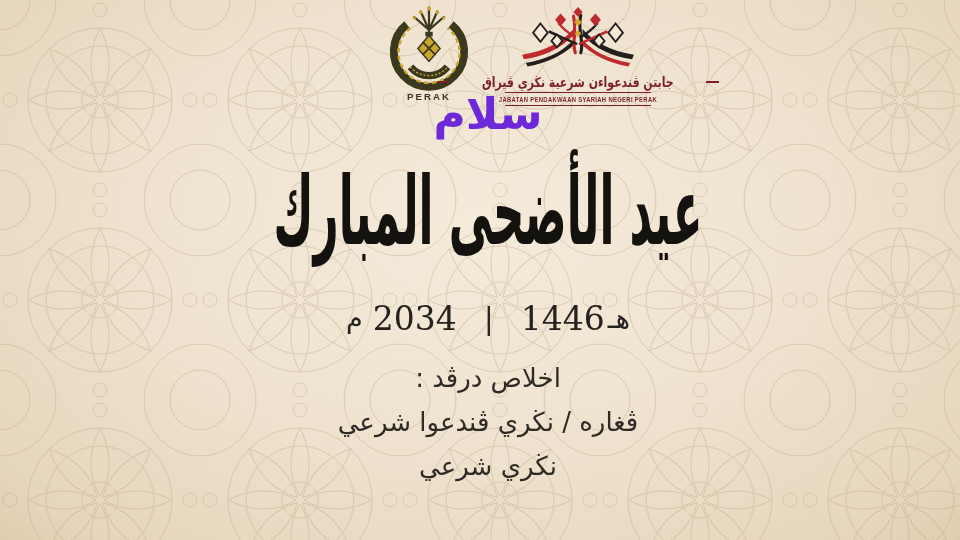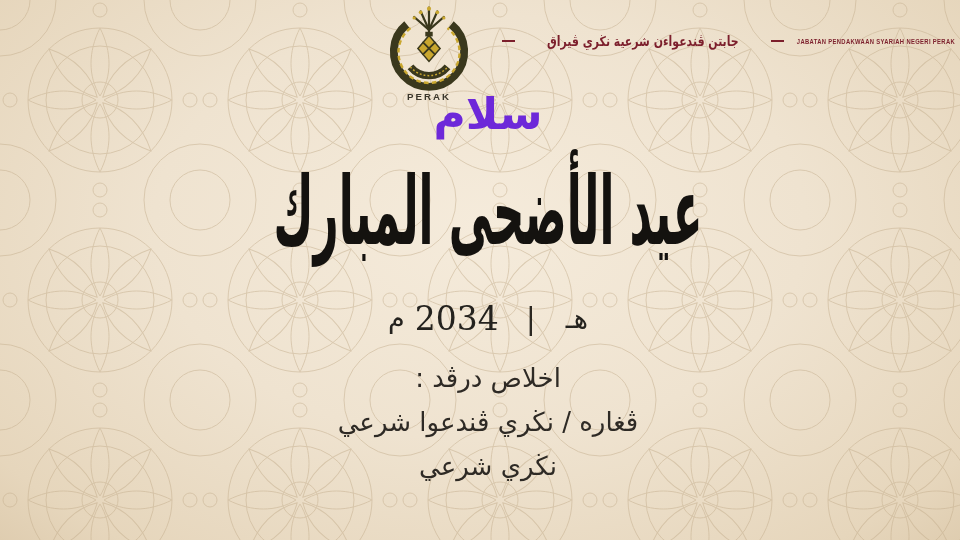--- a/index.html
+++ b/index.html
@@ -7,21 +7,21 @@
     width:960px;height:540px;overflow:hidden;position:relative;
     background:radial-gradient(ellipse at 50% 42%, #f5ebdb 0%, #efe3d0 48%, #e6d6bc 88%, #dfcdb0 100%);
     font-family:"DejaVu Sans", sans-serif;
   }
   .pattern-layer{position:absolute;inset:0;opacity:.5;pointer-events:none;}
   .content{position:absolute;inset:0;}
 
   
   .header{position:absolute;top:4px;left:0;right:0;display:flex;justify-content:center;align-items:flex-start;gap:26px;transform:translateX(38px);}
   .crest-wrap{width:94px;font-weight:bold;}
-  .dept-wrap{width:152px;display:flex;flex-direction:row;align-items:center;margin-top:3px;}
+  .dept-wrap{width:152px;display:flex;flex-direction:column;align-items:center;margin-top:3px;}
   .dept-jawi-row{display:flex;align-items:center;gap:5px;margin-top:1px;}
   .dept-rule-side{width:13px;height:2px;background:#7c1f2c;}
   .dept-jawi{font-family:"DejaVu Sans", sans-serif;font-weight:bold;font-size:14px;color:#7c1f2c;white-space:nowrap;transform:scaleX(.78);transform-origin:center;}
   .dept-rule{width:146px;height:1px;background:#7c1f2c;margin-top:2px;}
   .dept-latin{font-family:"Liberation Sans", sans-serif;font-size:6.8px;letter-spacing:.4px;color:#7c1f2c;white-space:nowrap;transform:scaleX(.86);transform-origin:center;margin-top:2.5px;font-weight:bold;}
 
   
   .centered{position:absolute;left:0;right:0;text-align:center;margin-left:16px;}
   .salam{top:88px;font-size:44px;font-weight:bold;color:#6d28d9;}
   .eid-callig{top:158px;font-size:78px;font-weight:bold;color:#14120f;white-space:nowrap;letter-spacing:-3px;transform:scale(.56,1.22);transform-origin:50% 10%;}
@@ -152,20 +152,21 @@
   </div>
 
   <div class="centered salam">سلام</div>
 
   <div class="centered eid-callig">عيد الأضحى المبارك</div>
 
   <div class="centered date-row">
     <span class="date-ar greg-suffix">م</span>
     <span class="date-year">2034</span>
     <span class="date-sep">|</span>
+    <span class="date-year">1446</span>
     <span class="date-ar hijri-suffix">هـ</span>
   </div>
 
   <div class="centered message">
     <div>اخلاص درڤد :</div>
     <div>ڤغاره / نڬري ڤندعوا شرعي</div>
     <div>نڬري شرعي</div>
   </div>
 
 </div>

